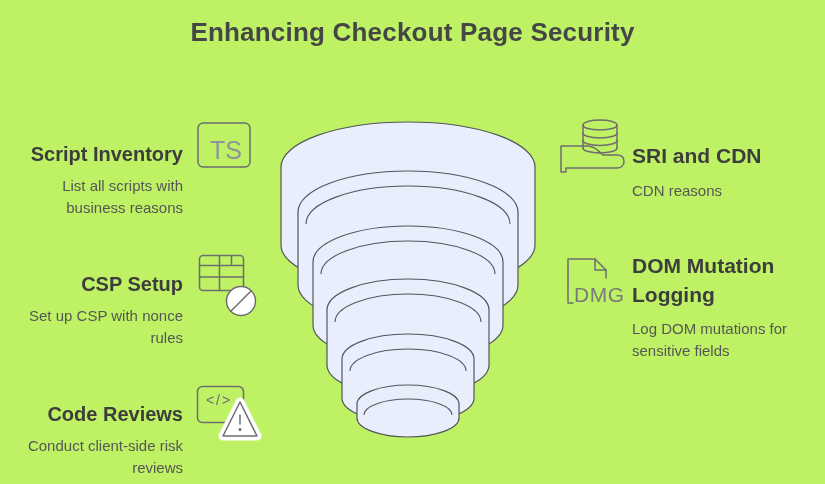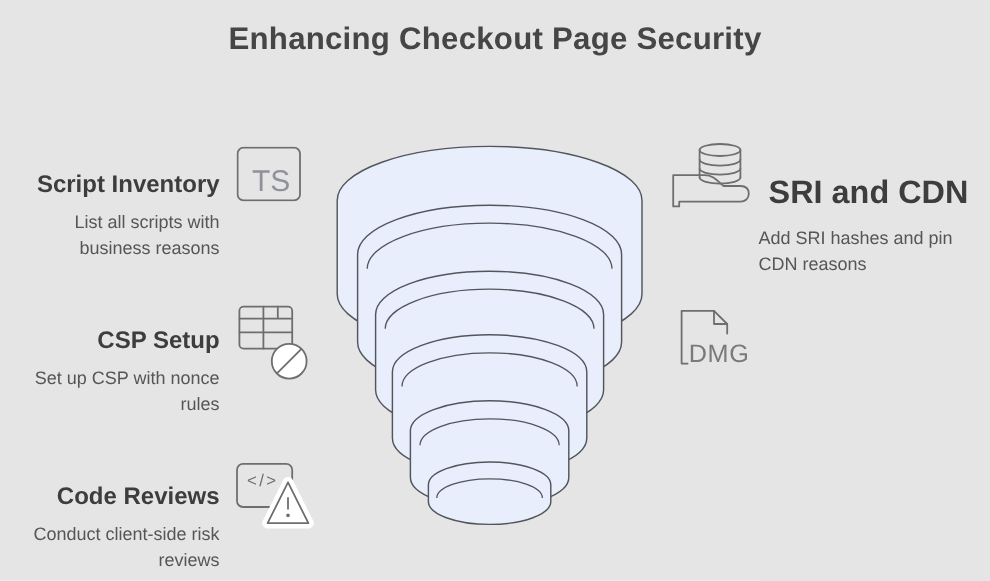--- a/index.html
+++ b/index.html
@@ -1,31 +1,31 @@
 <!DOCTYPE html>
 <html style="--title-color: #464646; --heading-color: #3d3d3d; --desc-color: #565656; --funnel-fill: #e8eefb; --funnel-stroke: #52565c; --icon-stroke: #6e6e6e;"><head>
 <meta charset="utf-8">
 <style>
   html,body { margin:0; padding:0; }
   body { font-family: "Liberation Sans", sans-serif; background:#ffffff; }
   .canvas {
-    position:relative; width:825px; height:484px; background:#e5e5e5; overflow:hidden;
+    position:relative; width:825px; height:484px; background:#bef264; overflow:hidden;
   }
   .title {
     position:absolute; top:17px; left:0; right:0; margin:0;
     text-align:center; font-size:26px; font-weight:bold;
     color:var(--title-color,#464646); letter-spacing:0.2px;
   }
   .item { position:absolute; }
   .item.left  { right:642px; width:210px; text-align:right; }
   .item.right { left:632px;  width:185px; text-align:left; }
   .heading {
     font-size:20px; font-weight:bold; color:var(--heading-color,#3d3d3d); line-height:1.2;
   }
-  .item.right .heading { font-size:27px; line-height:1.36; max-width:175px;text-align:right; }
+  .item.right .heading { font-size:21px; line-height:1.36; max-width:175px; }
   .desc {
     margin-top:9px; font-size:15px; color:var(--desc-color,#565656); line-height:22px;
   }
   .funnel { position:absolute; left:270px; top:110px; width:280px; height:340px; }
   .funnel-sil { fill:var(--funnel-fill,#e8eefb); stroke:var(--funnel-stroke,#52565c); stroke-width:1.2; }
   .funnel-rim { fill:none; stroke:var(--funnel-stroke,#52565c); stroke-width:1.1; }
   .icon { position:absolute; }
   .icon-stroke { fill:none; stroke:var(--icon-stroke,#6e6e6e); stroke-width:1.5; stroke-linejoin:round; stroke-linecap:round; }
   .icon-white { fill:#ffffff; stroke:var(--icon-stroke,#6e6e6e); stroke-width:1.5; stroke-linejoin:round; }
   .halo { fill:#ffffff; stroke:#ffffff; stroke-width:9; stroke-linejoin:round; }
@@ -86,25 +86,31 @@
     <div class="heading">Code Reviews</div>
     <div class="desc">
       <div>Conduct client-side risk</div>
       <div>reviews</div>
     </div>
   </div>
 
   <div class="item right" style="top:142px">
     <div class="heading">SRI and CDN</div>
     <div class="desc">
-      <div>Add SRI hashes and pin</div>
       <div>CDN reasons</div>
     </div>
   </div>
 
+  <div class="item right" style="top:252px">
+    <div class="heading">DOM Mutation Logging</div>
+    <div class="desc">
+      <div>Log DOM mutations for</div>
+      <div>sensitive fields</div>
+    </div>
+  </div>
 
   <svg class="icon" style="left:197px; top:122px;" width="54" height="46" viewBox="0 0 54 46" xmlns="http://www.w3.org/2000/svg">
     <rect class="icon-stroke" x="1" y="1" width="52" height="44" rx="5"></rect>
     <text class="ts-text" x="29" y="37" text-anchor="middle">TS</text>
   </svg>
 
   <svg class="icon" style="left:196px; top:252px;" width="62" height="66" viewBox="0 0 62 66" xmlns="http://www.w3.org/2000/svg">
     <rect class="icon-stroke" x="3.5" y="3.5" width="44" height="35" rx="3.5"></rect>
     <path class="icon-stroke" d="M3.5 13.5 H47.5 M3.5 25 H47.5 M23.5 3.5 V38.5 M35.5 3.5 V13.5"></path>
     <circle class="icon-white" cx="45" cy="49" r="14.5"></circle>

